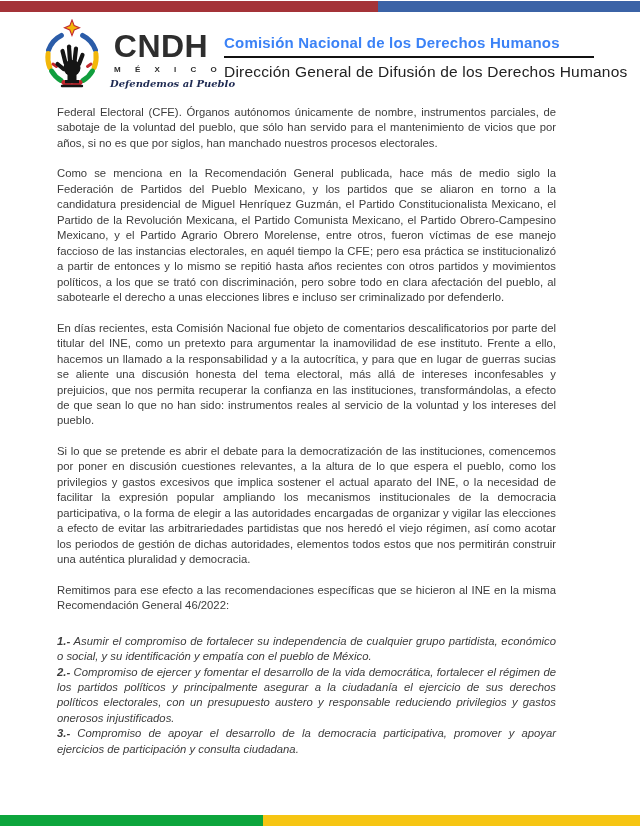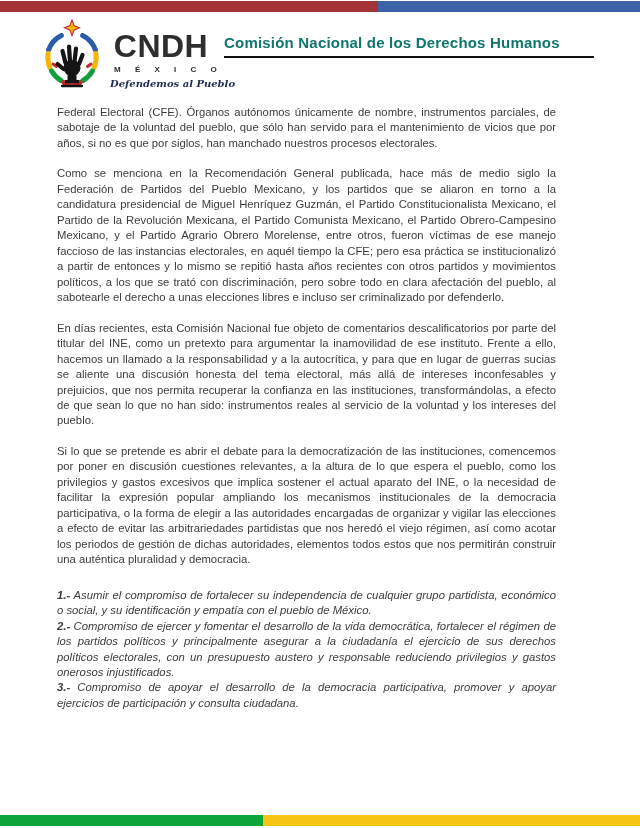--- a/index.html
+++ b/index.html
@@ -18,21 +18,21 @@
   
   .header { display:flex; align-items:flex-start; padding:19px 46px 0 36px; }
   .emblem { flex:0 0 auto; }
   .emblem svg { display:block; }
   .brand { flex:0 0 auto; margin-left:2px; padding-top:11px; text-align:center; width:102px; }
   .acronym { font-size:32px; font-weight:bold; color:#2e2e2e; line-height:1; letter-spacing:0.5px; }
   .country { font-size:8px; font-weight:bold; color:#2e2e2e; letter-spacing:6px; margin:3px 0 4px 4px; white-space:nowrap; }
   .slogan { font-family:"DejaVu Serif", serif; font-style:italic; font-weight:bold;
             font-size:10px; color:#1E2A52; white-space:nowrap; }
   .titles { flex:1 1 auto; margin-left:12px; padding-top:15px; min-width:0; }
-  .org { font-size:15px; font-weight:bold; color:#0f766e; letter-spacing:0.2px;
+  .org { font-size:15px; font-weight:bold; color:#3b82f6; letter-spacing:0.2px;
          padding-bottom:5px; border-bottom:2.5px solid #111; white-space:nowrap; }
   .dept { font-size:15.5px; font-weight:400; color:#222; letter-spacing:0.2px;
           padding-top:5px; white-space:nowrap; }
 
   
   .doc { padding:16px 84px 0 57px; }
   .doc p { margin:0 0 15px 0; font-size:11.3px; line-height:1.37; color:#3c3c3c;
            text-align:justify; }
   .items { margin-top:20px; }
   .items p { font-style:italic; margin:0; }
@@ -82,28 +82,30 @@
       </g>
     </svg>
   </div>
   <div class="brand">
     <div class="acronym">CNDH</div>
     <div class="country">M É X I C O</div>
     <div class="slogan">Defendemos al Pueblo</div>
   </div>
   <div class="titles">
     <div class="org">Comisión Nacional de los Derechos Humanos</div>
+    <div class="dept">Dirección General de Difusión de los Derechos Humanos</div>
   </div>
 </div>
 
 <div class="doc">
   <p>Federal Electoral (CFE). Órganos autónomos únicamente de nombre, instrumentos parciales, de sabotaje de la voluntad del pueblo, que sólo han servido para el mantenimiento de vicios que por años, si no es que por siglos, han manchado nuestros procesos electorales.</p>
   <p>Como se menciona en la Recomendación General publicada, hace más de medio siglo la Federación de Partidos del Pueblo Mexicano, y los partidos que se aliaron en torno a la candidatura presidencial de Miguel Henríquez Guzmán, el Partido Constitucionalista Mexicano, el Partido de la Revolución Mexicana, el Partido Comunista Mexicano, el Partido Obrero-Campesino Mexicano, y el Partido Agrario Obrero Morelense, entre otros, fueron víctimas de ese manejo faccioso de las instancias electorales, en aquél tiempo la CFE; pero esa práctica se institucionalizó a partir de entonces y lo mismo se repitió hasta años recientes con otros partidos y movimientos políticos, a los que se trató con discriminación, pero sobre todo en clara afectación del pueblo, al sabotearle el derecho a unas elecciones libres e incluso ser criminalizado por defenderlo.</p>
   <p>En días recientes, esta Comisión Nacional fue objeto de comentarios descalificatorios por parte del titular del INE, como un pretexto para argumentar la inamovilidad de ese instituto. Frente a ello, hacemos un llamado a la responsabilidad y a la autocrítica, y para que en lugar de guerras sucias se aliente una discusión honesta del tema electoral, más allá de intereses inconfesables y prejuicios, que nos permita recuperar la confianza en las instituciones, transformándolas, a efecto de que sean lo que no han sido: instrumentos reales al servicio de la voluntad y los intereses del pueblo.</p>
   <p>Si lo que se pretende es abrir el debate para la democratización de las instituciones, comencemos por poner en discusión cuestiones relevantes, a la altura de lo que espera el pueblo, como los privilegios y gastos excesivos que implica sostener el actual aparato del INE, o la necesidad de facilitar la expresión popular ampliando los mecanismos institucionales de la democracia participativa, o la forma de elegir a las autoridades encargadas de organizar y vigilar las elecciones a efecto de evitar las arbitrariedades partidistas que nos heredó el viejo régimen, así como acotar los periodos de gestión de dichas autoridades, elementos todos estos que nos permitirán construir una auténtica pluralidad y democracia.</p>
+  <p>Remitimos para ese efecto a las recomendaciones específicas que se hicieron al INE en la misma Recomendación General 46/2022:</p>
   <div class="items">
     <p><span class="num">1.-</span> <span>Asumir el compromiso de fortalecer su independencia de cualquier grupo partidista, económico o social, y su identificación y empatía con el pueblo de México.</span></p>
     <p><span class="num">2.-</span> <span>Compromiso de ejercer y fomentar el desarrollo de la vida democrática, fortalecer el régimen de los partidos políticos y principalmente asegurar a la ciudadanía el ejercicio de sus derechos políticos electorales, con un presupuesto austero y responsable reduciendo privilegios y gastos onerosos injustificados.</span></p>
     <p><span class="num">3.-</span> <span>Compromiso de apoyar el desarrollo de la democracia participativa, promover y apoyar ejercicios de participación y consulta ciudadana.</span></p>
   </div>
 </div>
 
 <div class="bar bar-bottom">
   <div class="seg-a" style="background: rgb(13, 165, 60);"></div>
   <div class="seg-b" style="background: rgb(246, 197, 19);"></div>

